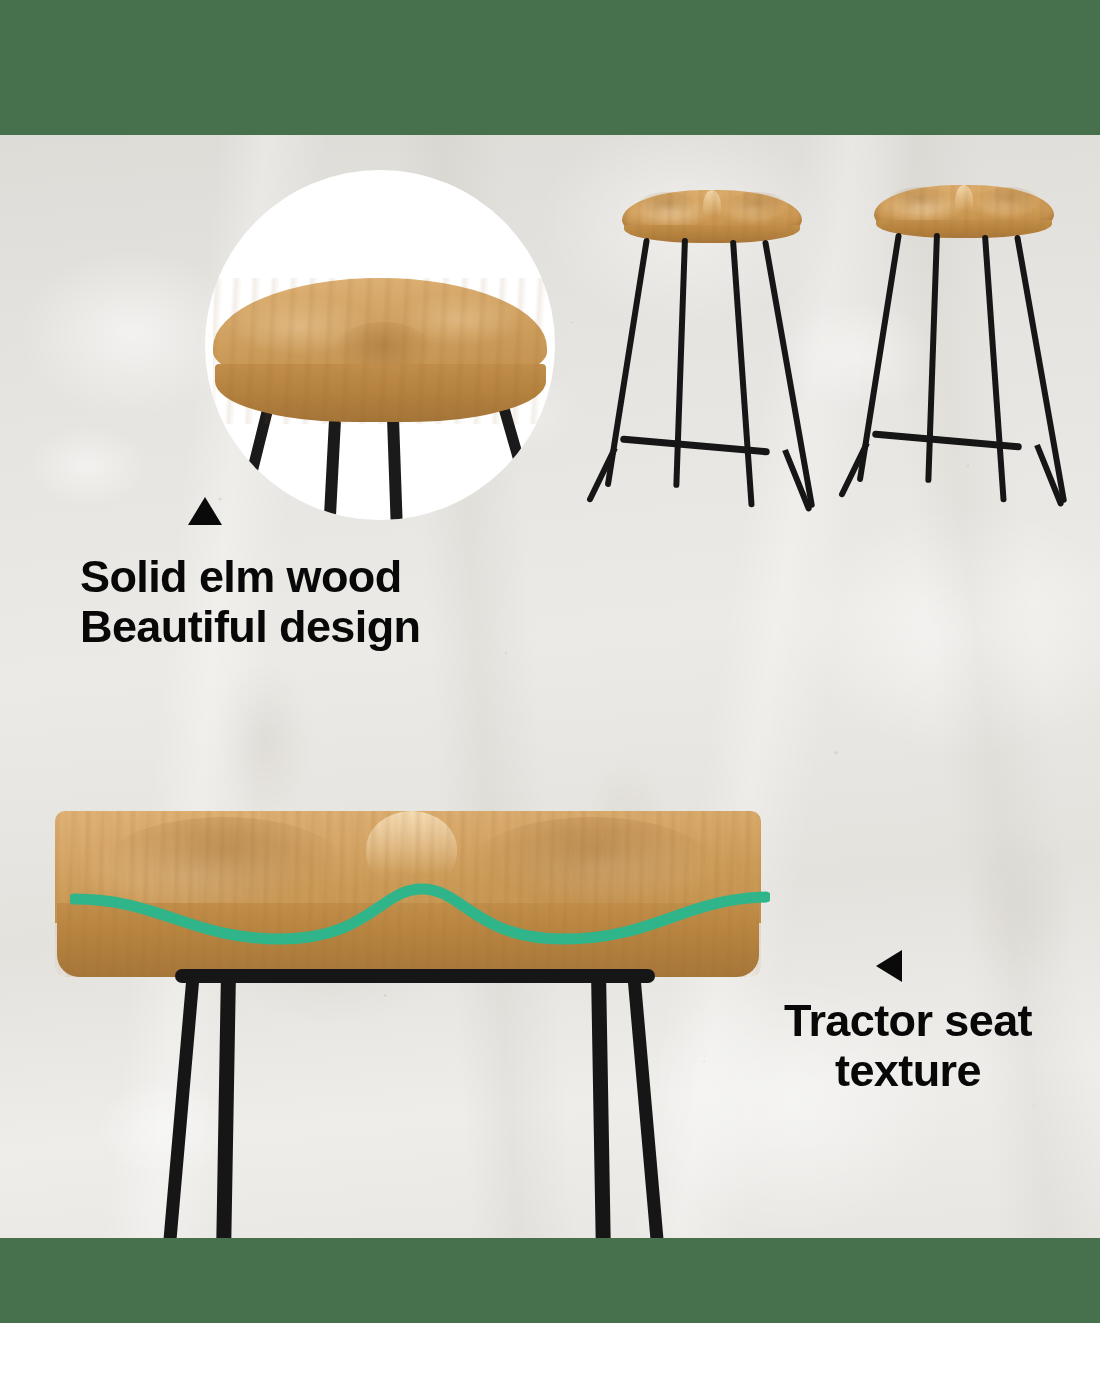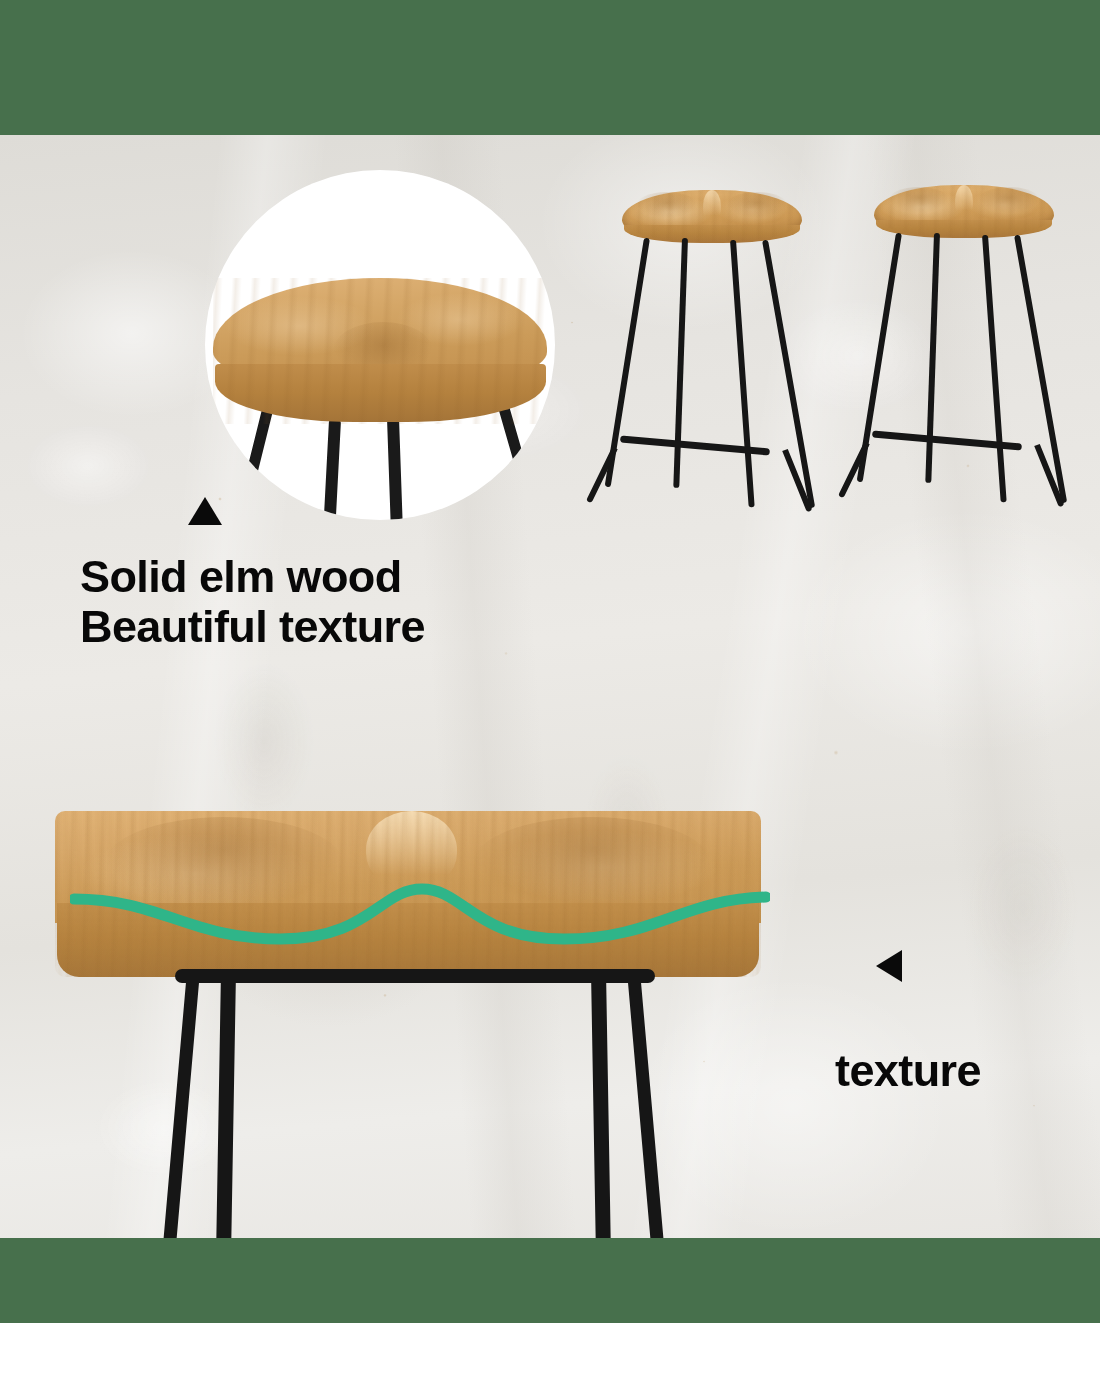--- a/index.html
+++ b/index.html
@@ -339,24 +339,24 @@
       </div>
       <div class="leg" style="left:132px;top:160px;width:13px;height:290px;transform:rotate(5deg);transform-origin:top center;"></div>
       <div class="leg" style="left:166px;top:160px;width:15px;height:290px;transform:rotate(1deg);transform-origin:top center;"></div>
       <div class="leg" style="left:536px;top:160px;width:15px;height:290px;transform:rotate(-1deg);transform-origin:top center;"></div>
       <div class="leg" style="left:572px;top:160px;width:13px;height:290px;transform:rotate(-5deg);transform-origin:top center;"></div>
       <div class="leg" style="left:120px;top:158px;width:480px;height:14px;border-radius:7px;"></div>
     </div>
 
     <div class="tri tri-up" style="left:188px; top:362px;"></div>
 
-    <div class="caption caption-left" style="top:417px;"><span>Solid elm wood</span><br><span>Beautiful texture</span></div>
+    <div class="caption caption-left" style="top:417px;"><span>Solid elm wood</span><br><span>Beautiful design</span></div>
 
     <div class="tri tri-left" style="left:876px; top:815px;"></div>
 
-    <div class="caption caption-right" style="top:861px;"><br><span>texture</span></div>
+    <div class="caption caption-right" style="top:861px;"><span>Tractor seat</span><br><span>texture</span></div>
 
   </div>
 
   <div class="band band-top"></div>
   <div class="band band-bottom"></div>
 
 </div>
 
 </body></html>

